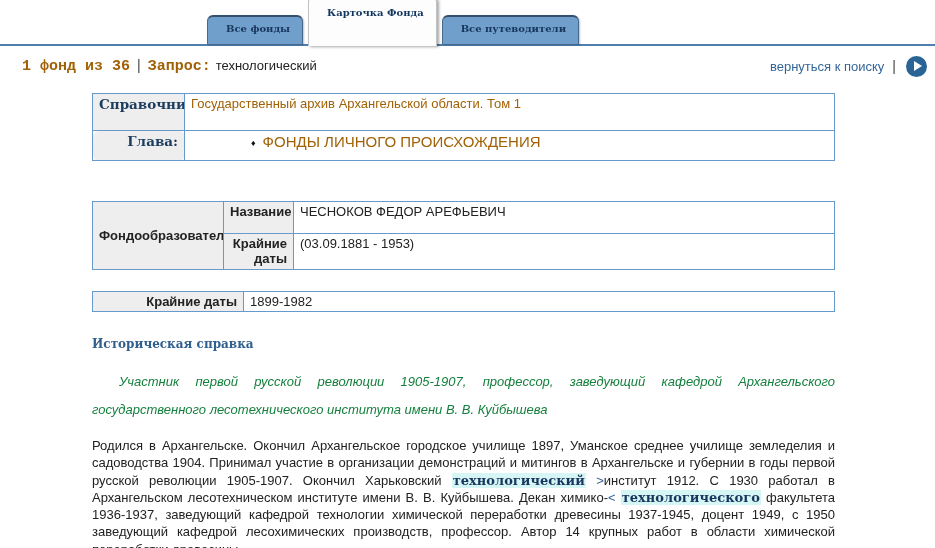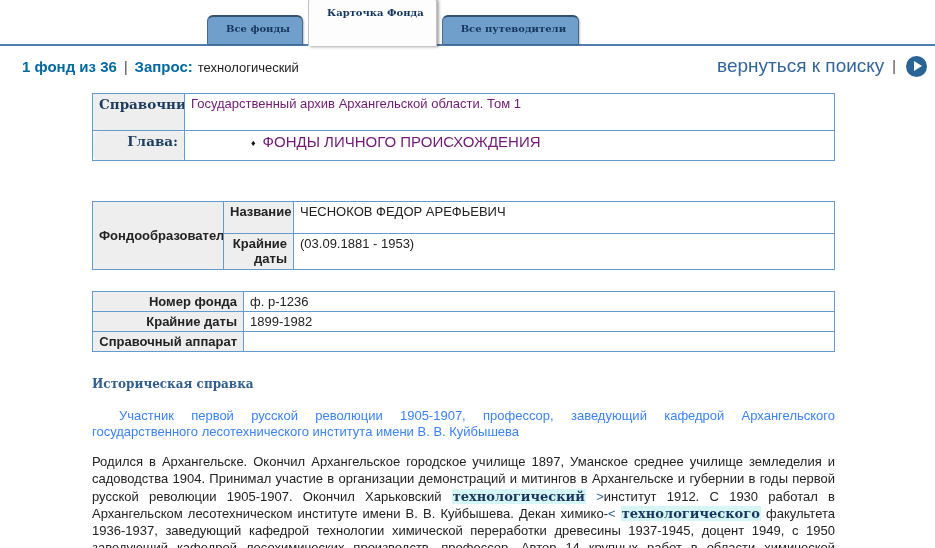--- a/index.html
+++ b/index.html
@@ -17,65 +17,65 @@
          box-shadow:1px 1px 2px rgba(0,0,0,0.25); }
   .tab.active { background:#fdfdfd; border:1px solid #bfc4c9;
                 border-top:2px solid #a9b0b6; border-bottom:none;
                 color:#12355e; height:50px; padding-top:9px; margin-bottom:-2px;
                 box-shadow:2px 1px 3px rgba(0,0,0,0.35); position:relative; z-index:2; }
 
   
   .resultbar { height:40px; display:flex; align-items:center;
                justify-content:space-between; padding:0 8px 0 22px; }
   .rb-left { display:flex; align-items:baseline; }
-  .rb-count, .rb-qlabel { font-family:Liberation Sans, sans-serif; font-weight:bold;
-               color:#0369a1; font-size:15px; }
+  .rb-count, .rb-qlabel { font-family:Liberation Mono, monospace; font-weight:bold;
+               color:#a16207; font-size:15px; }
   .rb-sep { color:#444; font-size:14px; padding:0 7px; }
   .rb-query { font-size:13px; color:#222; padding-left:5px; }
   .rb-right { display:flex; align-items:center; }
-  .back-link { font-size:19px; color:#336699; text-decoration:none; cursor:pointer; }
+  .back-link { font-size:13px; color:#336699; text-decoration:none; cursor:pointer; }
   .rb-right .rb-sep2 { color:#444; font-size:14px; padding:0 10px 0 8px; }
   .next-btn { width:21px; height:21px; border-radius:50%; background:#2a6496;
               display:flex; align-items:center; justify-content:center; cursor:pointer; }
   .next-btn .tri { width:0; height:0; border-top:5px solid transparent;
               border-bottom:5px solid transparent; border-left:8px solid #ffffff;
               margin-left:2px; }
 
   
   .content { margin-left:92px; width:743px; }
 
   table { border-collapse:collapse; width:743px; table-layout:fixed; }
   td { border:1px solid #6699cc; font-size:13px; color:#222;
        padding:2px 6px; vertical-align:top; overflow:hidden; }
   td.lbl { background:#eeeeee; text-align:right; font-weight:bold; }
 
   .t-ref { margin-top:7px; }
   .t-ref td.lbl { width:92px; font-family:"DejaVu Serif", serif; color:#1c3c5e; font-size:13.5px; }
   .t-ref tr.r1 td { height:37px; }
   .t-ref tr.r2 td { height:30px;border-radius:6px; }
-  .t-ref a { color:#701a75; text-decoration:none; cursor:pointer; }
+  .t-ref a { color:#a16207; text-decoration:none; cursor:pointer; }
   .bullet { color:#111; font-size:9px; padding:0 7px 0 60px; vertical-align:1px; }
   .glava-link { font-size:15px; }
 
   .t-creator { margin-top:40px; }
   .t-creator td.grp { width:131px; background:#eeeeee; font-weight:bold;
                       text-align:left; vertical-align:middle; }
   .t-creator td.lbl { width:70px; }
   .t-creator tr.r1 td { height:32px; }
   .t-creator tr.r2 td { height:36px; }
 
   .t-fond { margin-top:21px; }
   .t-fond td.lbl { width:151px; }
   .t-fond td { height:20px; }
 
   
   .hist-title { margin-top:25px; font-family:"DejaVu Serif", serif;
                 font-weight:bold; font-size:12px; color:#305f8e; }
-  .hist-lead { margin-top:17px; font-size:13px; color:#3b82f6;
-               text-align:justify; text-indent:27px; line-height:16px; }
+  .hist-lead { margin-top:17px; font-style:italic; font-size:13px; color:#15803d;
+               text-align:justify; text-indent:27px; line-height:28px; }
   .hist-body { margin-top:13px; font-size:13px; color:#222;
                text-align:justify; line-height:17.3px; }
   .hist-body .hit { font-family:"DejaVu Serif", serif; font-weight:bold;
                     color:#17365d; background:#d6f5f5; padding:0 1px; }
   .hist-body .hitnav { color:#336699; text-decoration:none; cursor:pointer; }
 </style>
 </head>
 <body>
 
 <div class="tabbar">
@@ -128,31 +128,23 @@
     </tr>
     <tr class="r2">
       <td class="lbl">Крайние даты</td>
       <td>(03.09.1881 - 1953)</td>
     </tr>
   </tbody>
     </table>
 
   <table class="t-fond">
     <tbody>
-        <tr>
-      <td class="lbl">Номер фонда</td>
-      <td>ф. р-1236</td>
-    </tr>
     <tr>
       <td class="lbl">Крайние даты</td>
       <td>1899-1982</td>
-    </tr>
-    <tr>
-      <td class="lbl">Справочный аппарат</td>
-      <td></td>
     </tr>
   </tbody>
     </table>
 
   <div class="hist-title">Историческая справка</div>
   <div class="hist-lead">Участник первой русской революции 1905-1907, профессор, заведующий кафедрой Архангельского государственного лесотехнического института имени В. В. Куйбышева</div>
   <div class="hist-body"><span>Родился в Архангельске. Окончил Архангельское городское училище 1897, Уманское среднее училище земледелия и садоводства 1904. Принимал участие в организации демонстраций и митингов в Архангельске и губернии в годы первой русской революции 1905-1907. Окончил Харьковский </span><span class="hit">технологический</span><span> </span><a class="hitnav">&gt;</a><span>институт 1912. С 1930 работал в Архангельском лесотехническом институте имени В. В. Куйбышева. Декан химико-</span><a class="hitnav">&lt;</a><span> </span><span class="hit">технологического</span><span> факультета 1936-1937, заведующий кафедрой технологии химической переработки древесины 1937-1945, доцент 1949, с 1950 заведующий кафедрой лесохимических производств, профессор. Автор 14 крупных работ в области химической переработки древесины.</span></div>
 
 </div>
 

